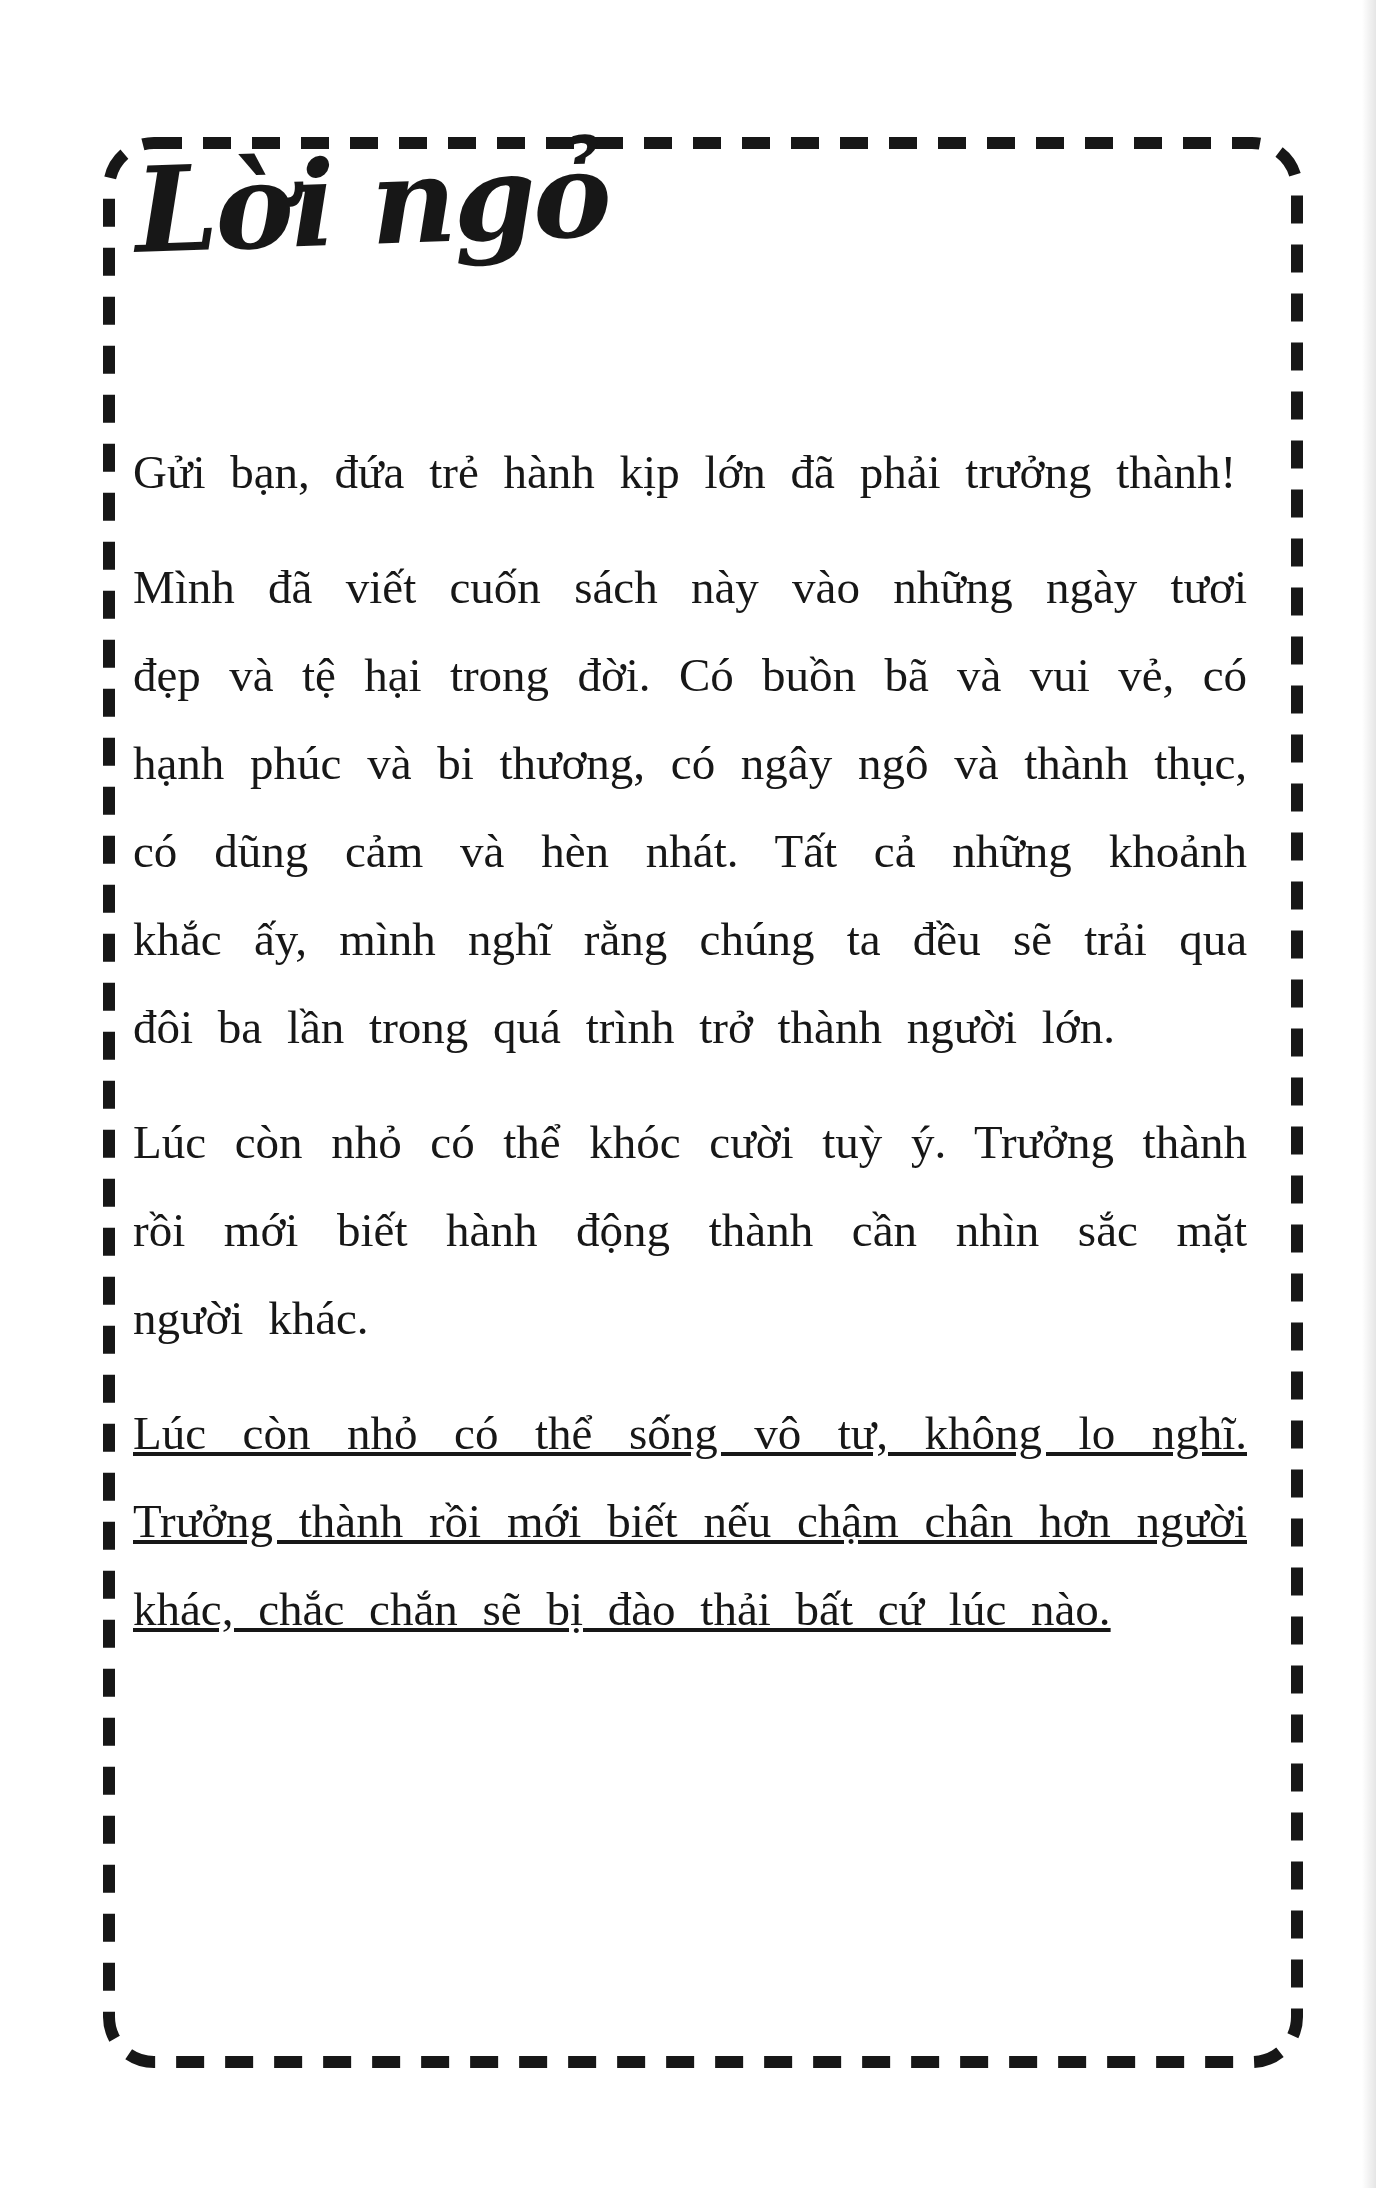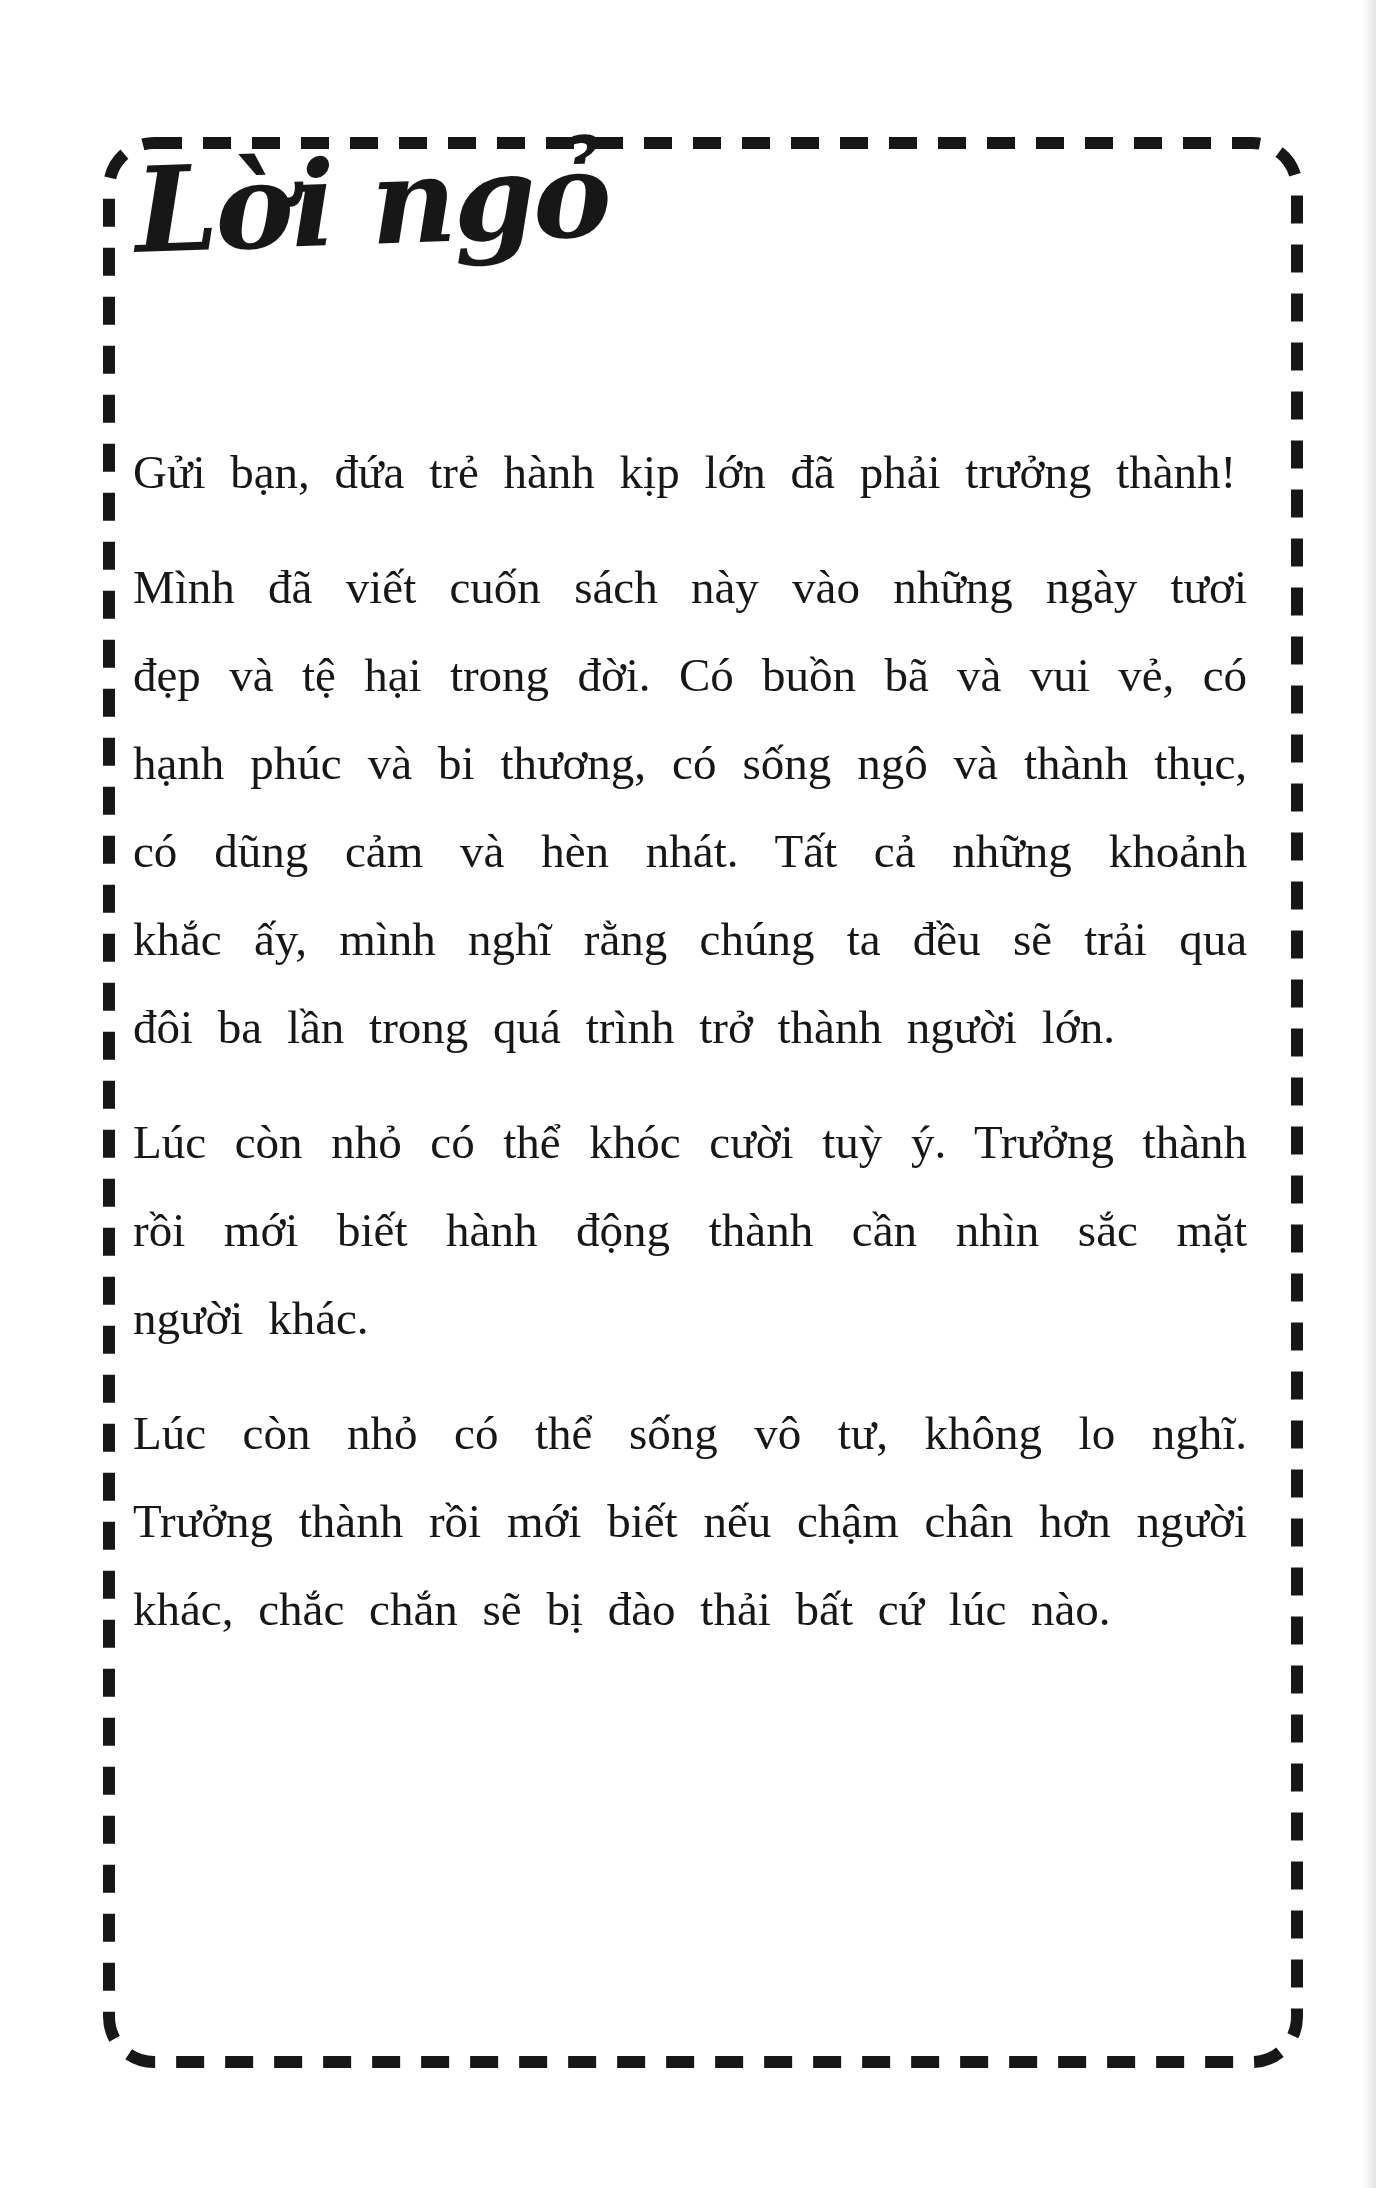--- a/index.html
+++ b/index.html
@@ -54,35 +54,35 @@
     color: var(--ink);
   }
   .content p {
     font-size: 47px;
     line-height: 88px;
     text-align: justify;
     word-spacing: 13px;
     margin-bottom: 27px;
     color: var(--ink);
   }
-  .content p:last-child { margin-bottom: 0; }
+  .content p:last-child { margin-bottom: 0; text-decoration: underline; }
 </style>
 </head>
 <body>
 
 <div class="scan-page">
 
   <svg class="frame-svg" width="1376" height="2188" viewBox="0 0 1376 2188" aria-hidden="true">
     <rect x="109" y="143" width="1188" height="1919" rx="45" ry="45" fill="none" stroke="#171717" stroke-width="12" stroke-dasharray="28 21" stroke-linecap="butt"></rect>
   </svg>
 
   <h1 class="page-title">Lời ngỏ</h1>
 
   <div class="content">
     <p>Gửi bạn, đứa trẻ hành kịp lớn đã phải trưởng thành!</p>
-    <p>Mình đã viết cuốn sách này vào những ngày tươi đẹp và tệ hại trong đời. Có buồn bã và vui vẻ, có hạnh phúc và bi thương, có sống ngô và thành thục, có dũng cảm và hèn nhát. Tất cả những khoảnh khắc ấy, mình nghĩ rằng chúng ta đều sẽ trải qua đôi ba lần trong quá trình trở thành người lớn.</p>
+    <p>Mình đã viết cuốn sách này vào những ngày tươi đẹp và tệ hại trong đời. Có buồn bã và vui vẻ, có hạnh phúc và bi thương, có ngây ngô và thành thục, có dũng cảm và hèn nhát. Tất cả những khoảnh khắc ấy, mình nghĩ rằng chúng ta đều sẽ trải qua đôi ba lần trong quá trình trở thành người lớn.</p>
     <p>Lúc còn nhỏ có thể khóc cười tuỳ ý. Trưởng thành rồi mới biết hành động thành cần nhìn sắc mặt người khác.</p>
     <p>Lúc còn nhỏ có thể sống vô tư, không lo nghĩ. Trưởng thành rồi mới biết nếu chậm chân hơn người khác, chắc chắn sẽ bị đào thải bất cứ lúc nào.</p>
   </div>
 
   <div class="scan-edge"></div>
 
 </div>
 
 </body></html>

